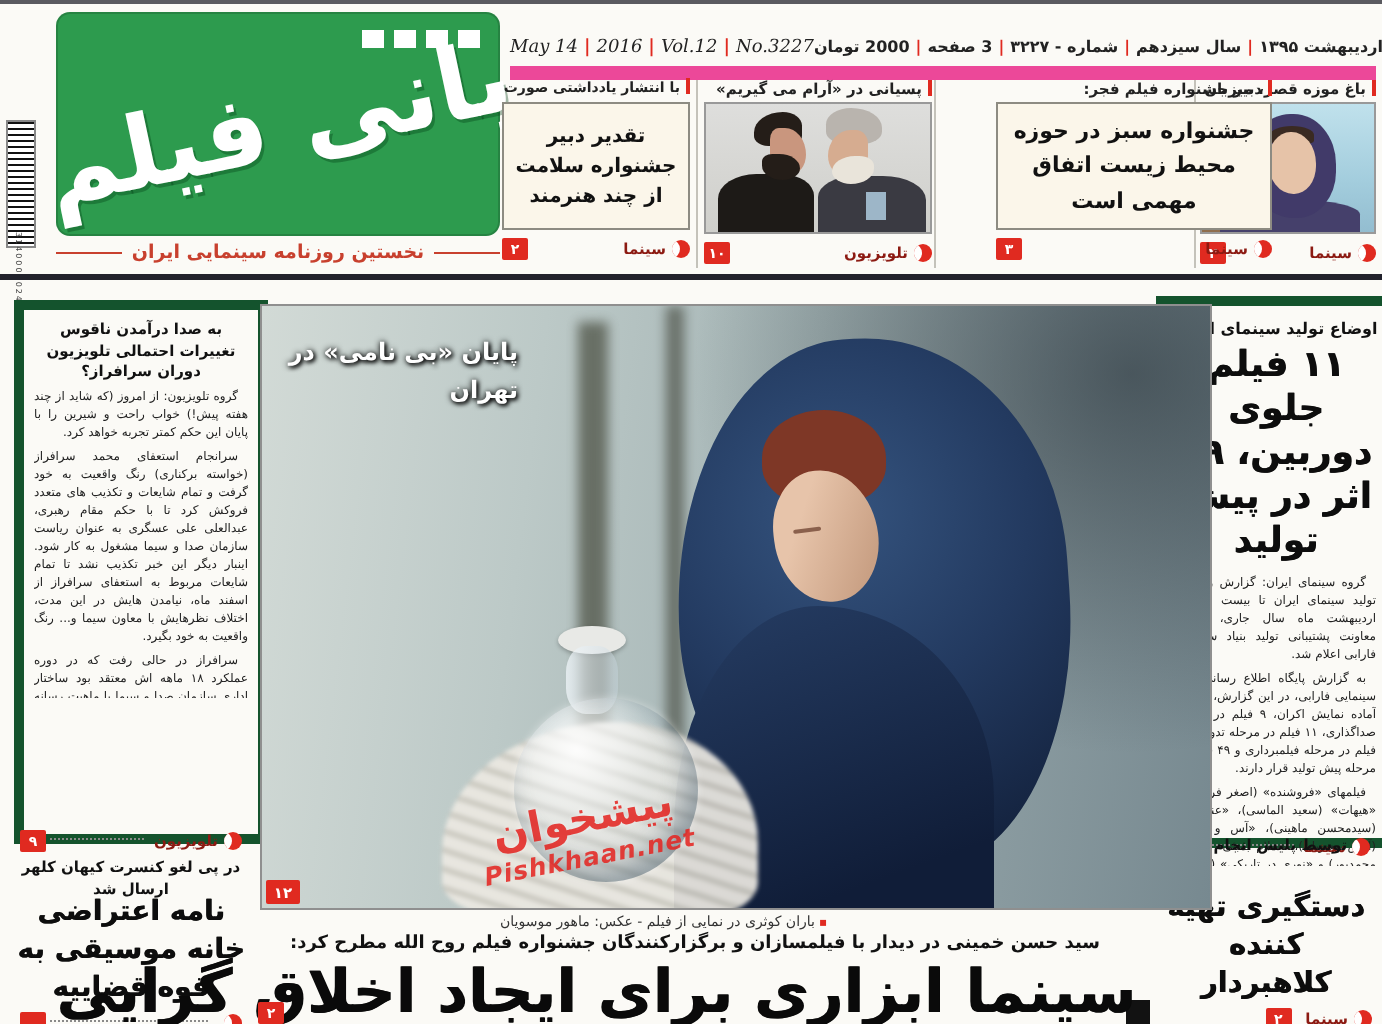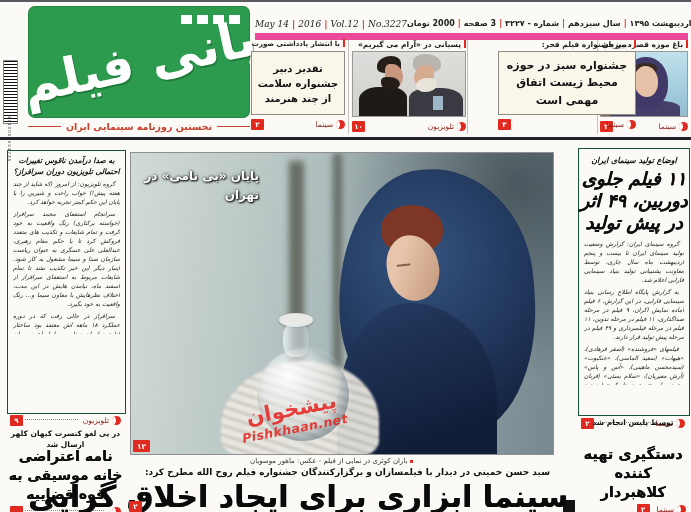--- a/index.html
+++ b/index.html
@@ -35,34 +35,34 @@
            white-space:nowrap;overflow:hidden;height:13px;line-height:13px;}
   .tkicker::before{content:"";display:inline-block;width:2px;height:8px;background:#e02a20;
                    margin-left:3px;vertical-align:-1px;}
   .panel{border:1px solid #8d8b82;background:#fbf6ea;height:64px;display:flex;align-items:center;
          justify-content:center;text-align:center;font-weight:bold;color:#111;direction:rtl;padding:1px 2px;box-sizing:border-box;}
   .photo{height:66px;border:1px solid #999;box-sizing:border-box;position:relative;overflow:hidden;}
   
   .marker{display:flex;align-items:center;direction:rtl;height:13px;}
   .crescent{width:9px;height:9px;background:#e02a20;border-radius:50%;position:relative;overflow:hidden;flex:0 0 auto;}
   .crescent::after{content:"";position:absolute;left:-4px;top:0;width:8px;height:9px;background:#fff;border-radius:50%;}
-  .mlabel{font-size:7.5px;font-weight:normal;color:#8c1a12;margin:0 3px;white-space:nowrap;}
+  .mlabel{font-size:7.5px;font-weight:bold;color:#8c1a12;margin:0 3px;white-space:nowrap;}
   .mdots{flex:1;border-bottom:1px dotted #8a8a8a;margin:0 2px 3px 2px;}
   .pagebox{min-width:11px;height:11px;background:#e02a20;color:#fff;font-size:7px;font-weight:bold;
            display:flex;align-items:center;justify-content:center;border-radius:1px;padding:0 1px;flex:0 0 auto;}
   
   .thickrule{left:0;top:137px;width:691px;height:3px;background:#22222c;}
-  .colbox{border:1px solid #14532d;background:transparent;font-style:italic;}
+  .colbox{border:5px solid #14532d;background:transparent;}
   .ckicker{font-size:7.5px;font-weight:bold;text-align:center;direction:rtl;line-height:1.4;color:#111;}
   .chl{font-weight:bold;text-align:center;direction:rtl;color:#0d0d0d;
        text-shadow:.3px 0 currentColor;}
   .cbody{font-size:6px;line-height:1.5;text-align:justify;direction:rtl;color:#222;overflow:hidden;}
   .cbody p{margin:0 0 3px 0;text-indent:5px;}
   
-  .lead-photo{left:130px;top:152px;width:424px;height:303px;border:1px solid #8f8f8f;
+  .lead-photo{left:130px;top:152px;width:476px;height:303px;border:1px solid #8f8f8f;
               box-sizing:border-box;overflow:hidden;
               background:linear-gradient(97deg,#d2dad6 0%,#bcc9c7 28%,#a3b3b4 55%,#8a9ba0 78%,#778990 100%);}
   .ph-frame1{left:158px;top:8px;width:15px;height:210px;background:#555a4e;filter:blur(3px);opacity:.8;}
   .ph-frame2{left:202px;top:0;width:9px;height:230px;background:#4c5046;filter:blur(3px);opacity:.7;}
   .ph-dark{right:0;top:0;width:55%;height:75%;
            background:radial-gradient(ellipse at 85% 15%,rgba(35,45,52,.6),rgba(35,45,52,0) 70%);}
   .scarf-back{left:208px;top:16px;width:196px;height:268px;transform:rotate(-4deg);
               border-radius:48% 52% 42% 58%/55% 45% 52% 48%;
               background:radial-gradient(circle at 42% 32%,#35547f 0%,#233a60 45%,#14233f 85%);}
   .scarf-front{left:206px;top:150px;width:160px;height:160px;border-radius:45% 55% 0 0/70% 60% 0 0;

